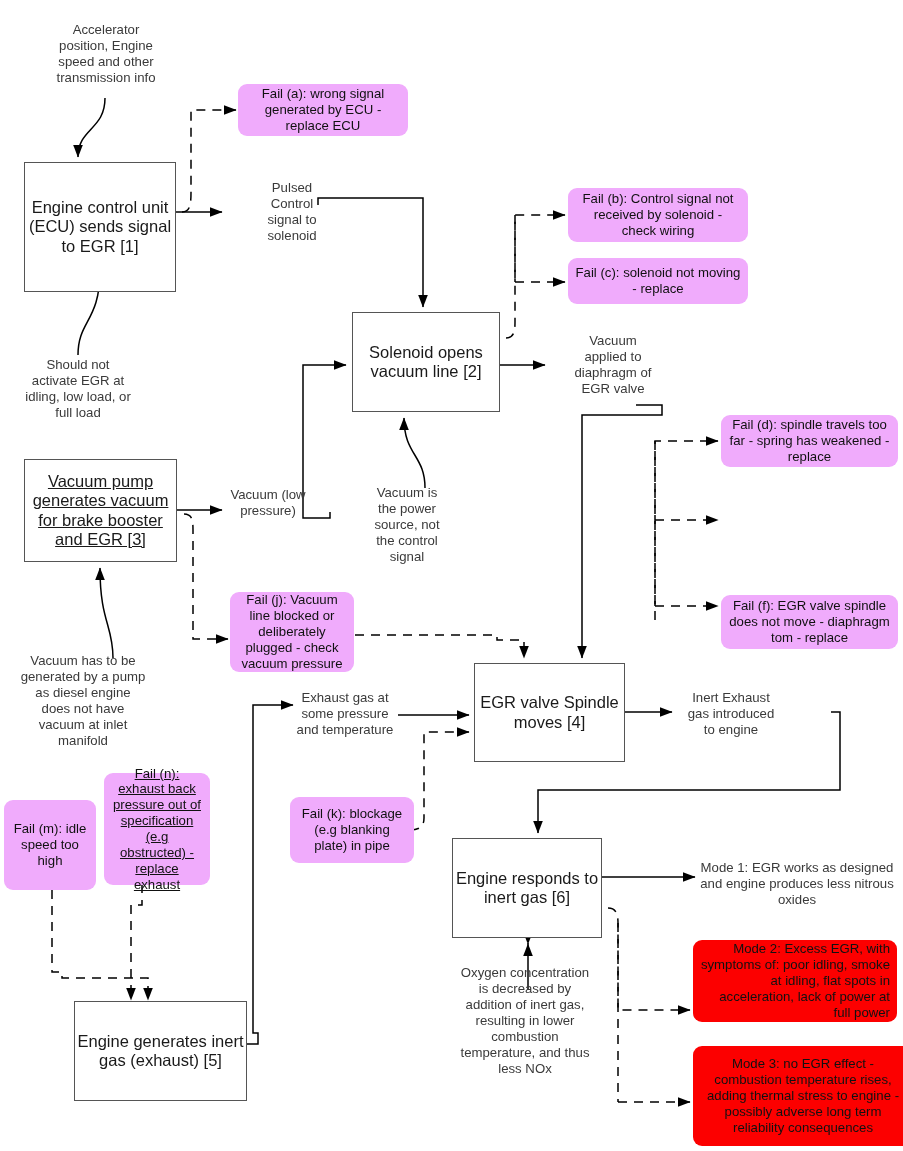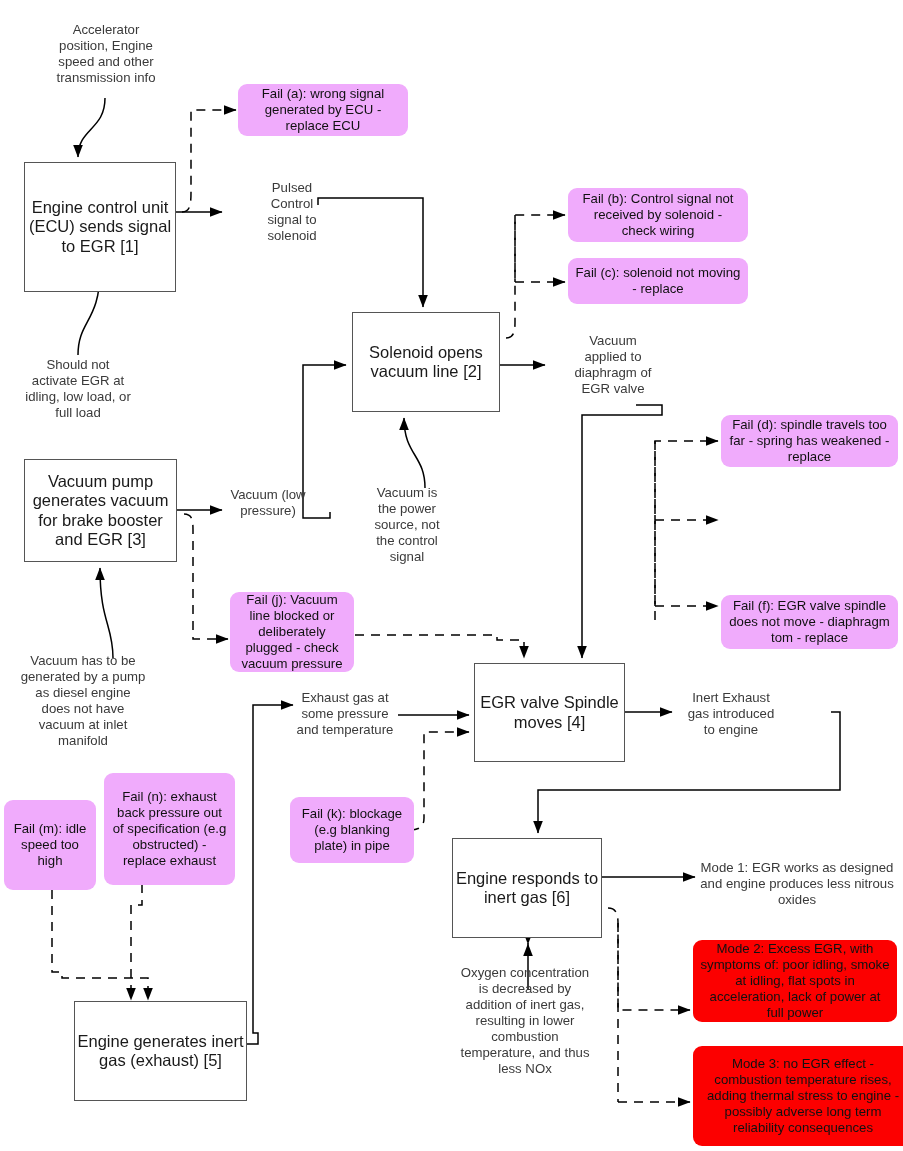--- a/index.html
+++ b/index.html
@@ -95,21 +95,21 @@
   </svg>
 
   <div class="node proc" style="left:24px;top:162px;width:152px;height:130px;">
     <span>Engine control unit (ECU) sends signal to EGR [1]</span>
   </div>
 
   <div class="node proc" style="left:352px;top:312px;width:148px;height:100px;">
     <span>Solenoid opens vacuum line [2]</span>
   </div>
 
-  <div class="node proc" style="left:24px;top:459px;width:153px;height:103px;">
+  <div class="node proc" style="left:24px;top:459px;width:153px;height:103px;text-decoration:underline;">
     <span>Vacuum pump generates vacuum for brake booster and EGR [3]</span>
   </div>
 
   <div class="node proc" style="left:474px;top:663px;width:151px;height:99px;">
     <span>EGR valve Spindle moves [4]</span>
   </div>
 
   <div class="node proc" style="left:74px;top:1001px;width:173px;height:100px;">
     <span>Engine generates inert gas (exhaust) [5]</span>
   </div>
@@ -188,25 +188,25 @@
   </div>
 
   <div class="node fail" style="left:290px;top:797px;width:124px;height:66px;">
     <span>Fail (k): blockage (e.g blanking plate) in pipe</span>
   </div>
 
   <div class="node fail" style="left:4px;top:800px;width:92px;height:90px;">
     <span>Fail (m): idle speed too high</span>
   </div>
 
-  <div class="node fail" style="left:104px;top:773px;width:131px;height:112px;">
+  <div class="node fail" style="left:104px;top:773px;width:106px;height:112px;text-decoration:underline;">
     <span>Fail (n): exhaust back pressure out of specification (e.g obstructed) - replace exhaust</span>
   </div>
 
-  <div class="node mode-bad" style="left:693px;top:940px;width:204px;height:82px;">
+  <div class="node mode-bad" style="left:693px;top:940px;width:204px;height:82px;text-align:right;">
     <span>Mode 2: Excess EGR, with symptoms of:  poor idling, smoke at idling, flat spots in acceleration, lack of power at full power</span>
   </div>
 
   <div class="node mode-bad" style="left:693px;top:1046px;width:220px;height:100px;">
     <span>Mode 3: no EGR effect - combustion temperature rises, adding thermal stress to engine - possibly adverse long term reliability consequences</span>
   </div>
 
 </div>
 
 </body></html>

